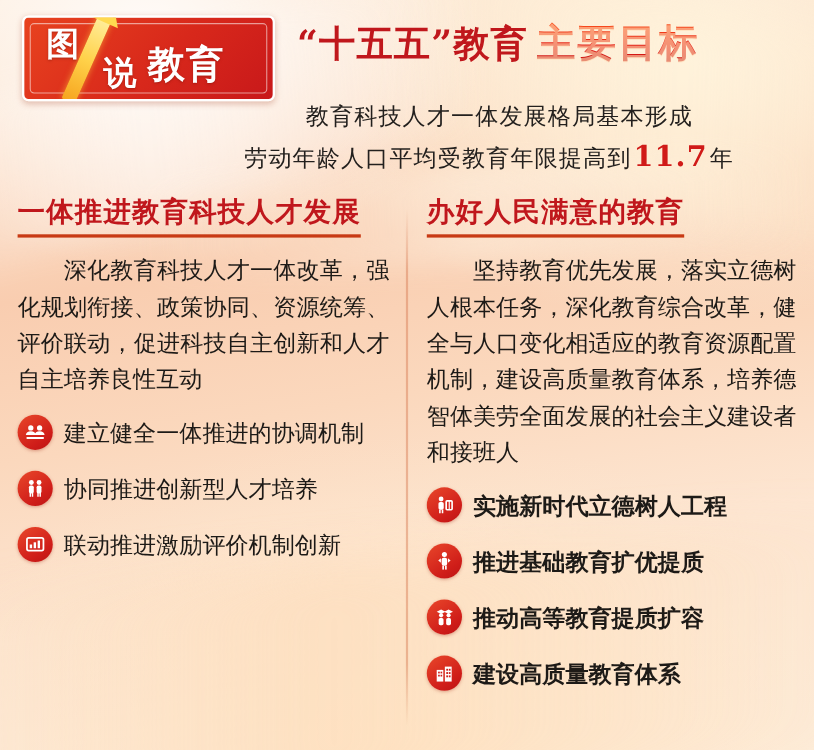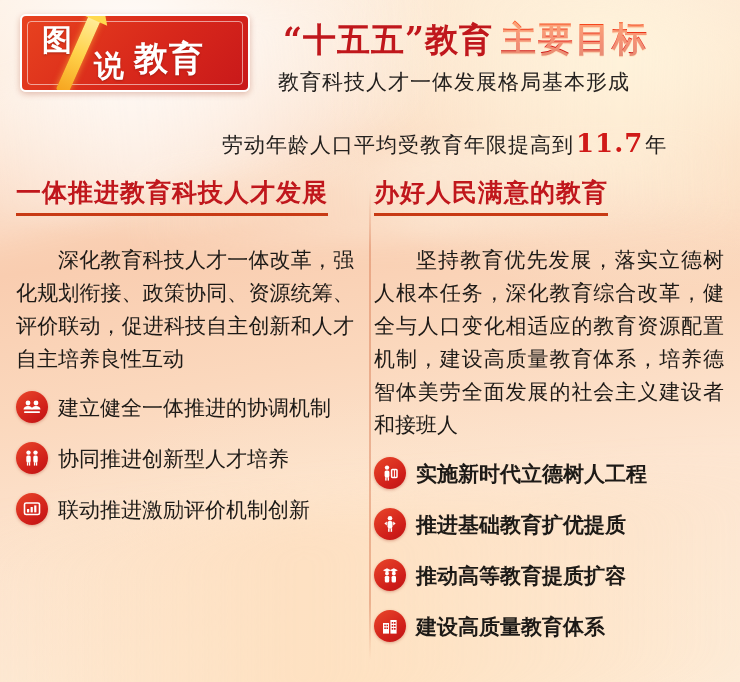--- a/index.html
+++ b/index.html
@@ -109,21 +109,21 @@
     font-size: 30px;
     letter-spacing: 1px;
     text-shadow: 0 1px 2px rgba(120,20,10,0.5);
   }
   .badge-text .t1 { left: 20px;  top: 4px; }
   .badge-text .t2 { left: 72px;  top: 30px; }
   .badge-text .t3 { left: 112px; top: 20px; font-size: 34px; }
 
   .title-main {
     position: absolute;
-    left: 283px;
+    left: 270px;
     top: 16px;
     display: flex;
     align-items: baseline;
     white-space: nowrap;
   }
   .title-main .part-a {
     font-family: "DejaVu Serif", serif;
     font-weight: bold;
     font-size: 33px;
     color: #c0171c;
@@ -142,21 +142,21 @@
     text-shadow: 0 1px 0 rgba(255,220,180,0.6);
   }
   .subline {
     position: absolute;
     font-family: "DejaVu Serif", serif;
     font-size: 21px;
     color: #23201e;
     letter-spacing: 1px;
     white-space: nowrap;
   }
-  .subline.one { left: 278px; top: 68px; }
+  .subline.one { left: 278px; top: 92px; }
   .subline.two { left: 222px; top: 128px; }
   .subline .num {
     color: #d01a18;
     font-size: 26px;
     font-weight: bold;
     padding: 0 2px;
   }
 
   
   .columns {
@@ -164,40 +164,40 @@
     display: flex;
     padding: 0 16px;
     box-sizing: border-box;
   }
   .col {
     width: 50%;
     box-sizing: border-box;
     position: relative;
   }
   .col.left { padding-right: 16px; }
-  .col.right { padding-left: 4px; }
+  .col.right { padding-left: 18px; }
   .divider {
     position: absolute;
     left: 369px;
     top: 190px;
     width: 2px;
     height: 470px;
     background: linear-gradient(180deg, rgba(220,150,110,0) 0%, rgba(214,120,80,0.45) 12%, rgba(214,120,80,0.45) 88%, rgba(220,150,110,0) 100%);
   }
   .col-head {
     font-family: "DejaVu Serif", serif;
     font-weight: bold;
     font-size: 25px;
     color: #c0171c;
     letter-spacing: 1px;
     white-space: nowrap;
     padding-bottom: 4px;
     border-bottom: 3px solid #c83a14;
     display: inline-block;
-    margin-bottom: 28px;
+    margin-bottom: 14px;
   }
   .col.right .col-head {
     border-bottom-color: #c83a14;
   }
   .para {
     font-family: "DejaVu Serif", serif;
     font-size: 21px;
     line-height: 33px;
     color: #1d1a17;
     text-indent: 42px;

